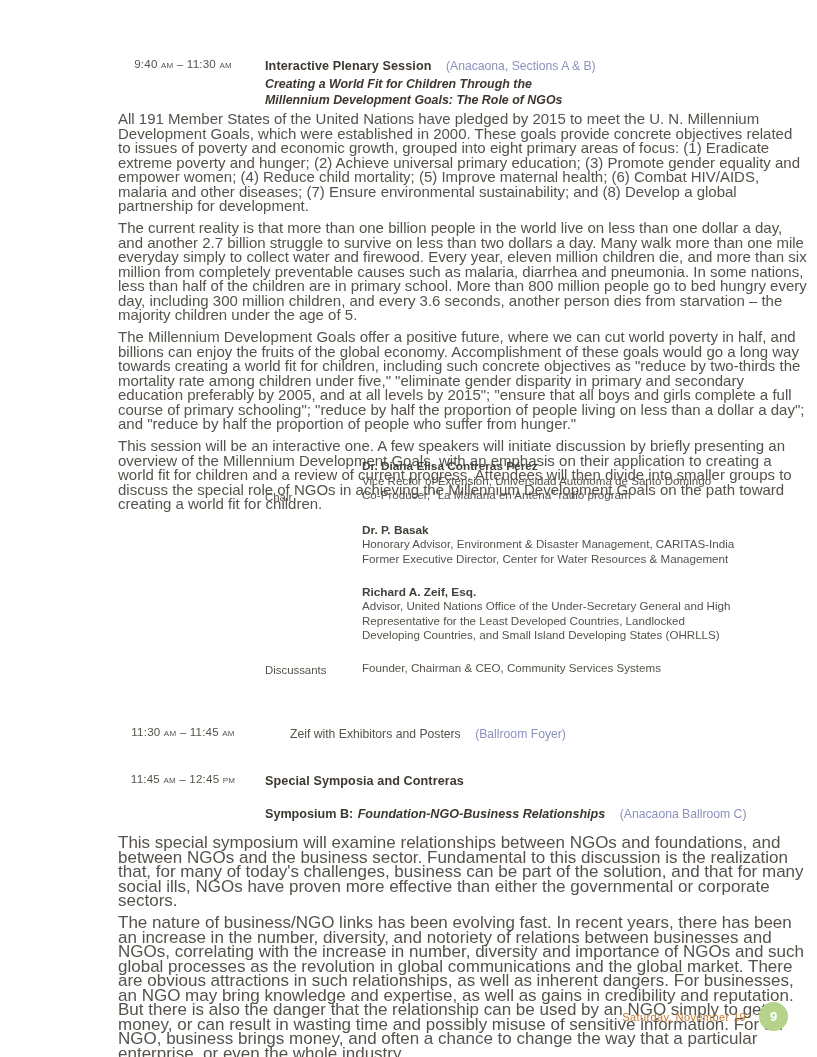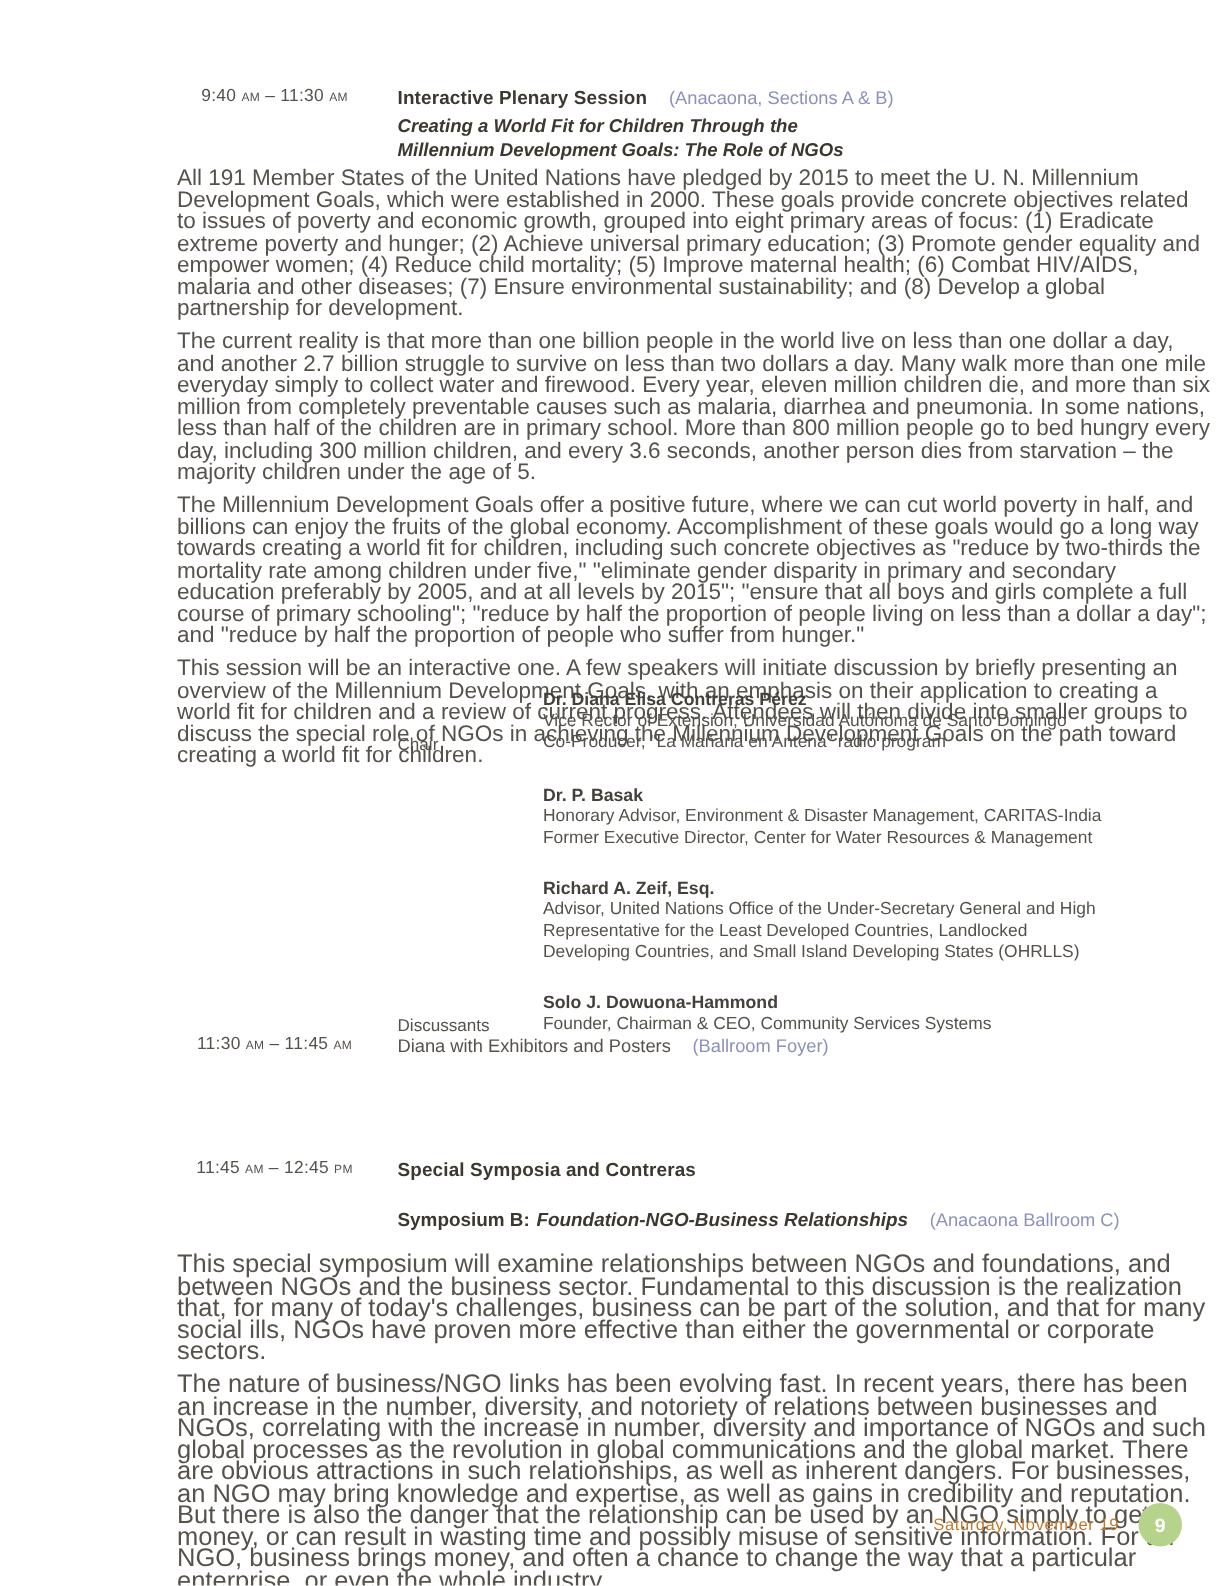--- a/index.html
+++ b/index.html
@@ -67,21 +67,21 @@
     width:29px;height:29px;border-radius:50%;
     background:#b5d38b;
     display:flex;align-items:center;justify-content:center;
     font-size:13px;font-weight:bold;color:#ffffff;
   }
 
   
   .blk-session1{position:absolute;left:118px;top:56px;width:690px;}
   .blk-paras1{top:112px;}
   .blk-participants{top:459px;}
-  .blk-break{position:absolute;left:118px;top:688px;width:690px;}
+  .blk-break{position:absolute;left:118px;top:724px;width:690px;gap:25px;}
   .blk-symposia{position:absolute;left:118px;top:771px;width:690px;}
   .blk-symb{position:absolute;left:118px;top:804px;width:690px;}
   .blk-paras2{position:static;width:690px;margin-top:14px;}
   .blk-paras2 p{margin:0 0 7.5px 0;font-size:17px;line-height:14.5px;color:#56524b;}
 </style>
 </head>
 <body>
 
 <div class="page">
 
@@ -125,32 +125,31 @@
         <div class="pentry">
           <div class="pname">Dr. P. Basak</div>
           <div class="pline">Honorary Advisor, Environment &amp; Disaster Management, CARITAS-India</div>
           <div class="pline">Former Executive Director, Center for Water Resources &amp; Management</div>
         </div>
         <div class="pentry">
           <div class="pname">Richard A. Zeif, Esq.</div>
           <div class="pline">Advisor, United Nations Office of the Under-Secretary General and High Representative for the Least Developed Countries, Landlocked Developing Countries, and Small Island Developing States (OHRLLS)</div>
         </div>
         <div class="pentry">
-          <div class="pname">Solo J. Dowuona-Hammond</div>
           <div class="pline">Founder, Chairman &amp; CEO, Community Services Systems</div>
         </div>
       </div>
     </div>
 
   </div>
 
   <div class="srow blk-break">
     <div class="time-col">11:30 am  – 11:45 am</div>
     <div class="scontent">
-      <span style="font-size:12.2px;color:#56524b;">Diana with Exhibitors and Posters</span>
+      <span style="font-size:12.2px;color:#56524b;">Zeif with Exhibitors and Posters</span>
       <span class="location">(Ballroom Foyer)</span>
     </div>
   </div>
 
   <div class="srow blk-symposia">
     <div class="time-col">11:45 am – 12:45 pm</div>
     <div class="scontent">
       <span class="session-title">Special Symposia and Contreras</span>
     </div>
   </div>

